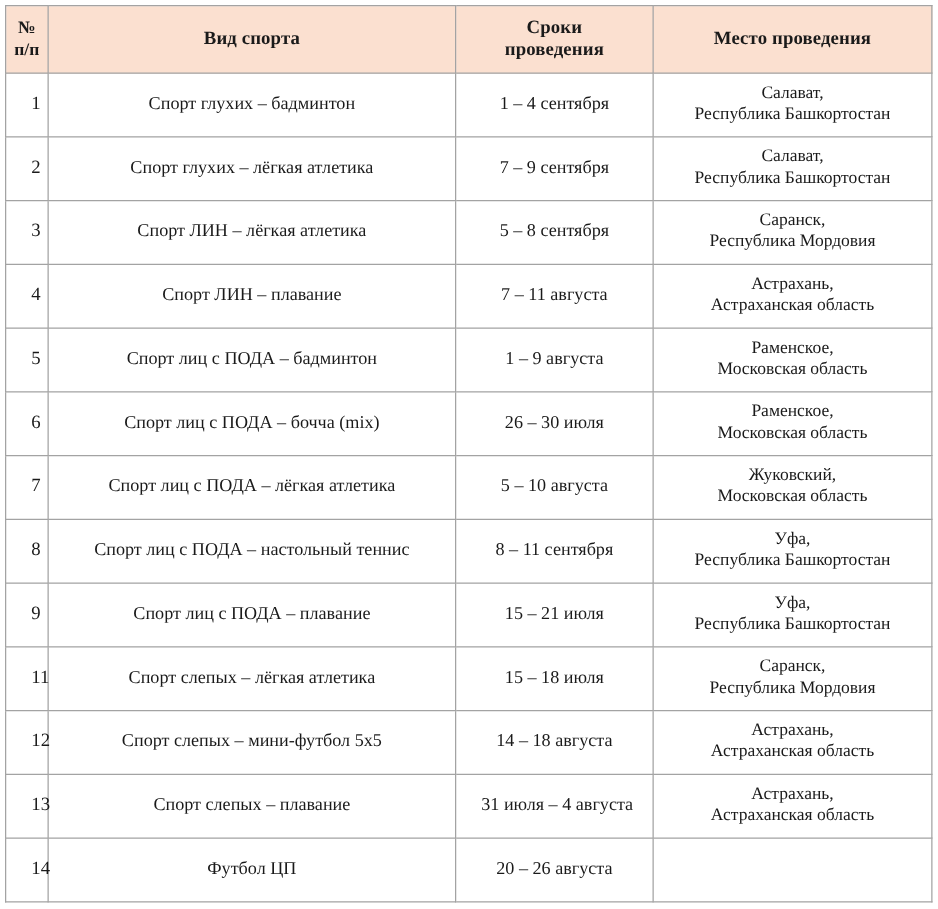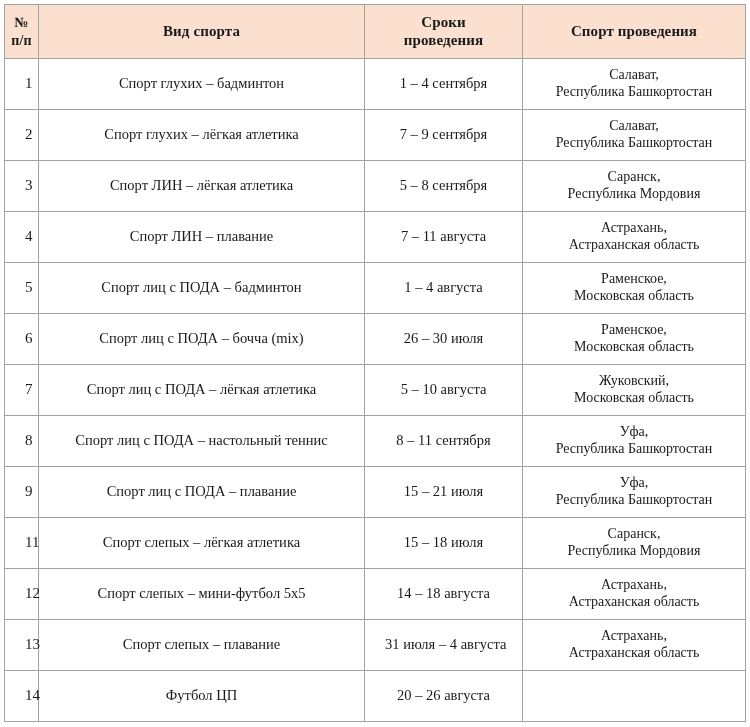--- a/index.html
+++ b/index.html
@@ -85,21 +85,21 @@
       <col class="c-place">
     </colgroup>
     <thead>
       <tr>
         <th class="num-head">
           <span>№</span><br>
           <span>п/п</span>
         </th>
         <th>Вид спорта</th>
         <th>Сроки проведения</th>
-        <th>Спорт проведения</th>
+        <th>Место проведения</th>
       </tr>
     </thead>
     <tbody id="schedule-body">
         <tr>
           <td class="num">1</td>
           <td class="sport">Спорт глухих – бадминтон</td>
           <td class="dates">1 – 4 сентября</td>
           <td class="place">
             <span class="place-line">Салават,</span>
             <span class="place-line nowrap">Республика Башкортостан</span>
@@ -128,21 +128,21 @@
           <td class="sport">Спорт ЛИН – плавание</td>
           <td class="dates">7 – 11 августа</td>
           <td class="place">
             <span class="place-line">Астрахань,</span>
             <span class="place-line nowrap">Астраханская область</span>
           </td>
         </tr>
         <tr>
           <td class="num">5</td>
           <td class="sport">Спорт лиц с ПОДА – бадминтон</td>
-          <td class="dates">1 – 4 августа</td>
+          <td class="dates">1 – 9 августа</td>
           <td class="place">
             <span class="place-line">Раменское,</span>
             <span class="place-line nowrap">Московская область</span>
           </td>
         </tr>
         <tr>
           <td class="num">6</td>
           <td class="sport">Спорт лиц с ПОДА – бочча (mix)</td>
           <td class="dates">26 – 30 июля</td>
           <td class="place">

